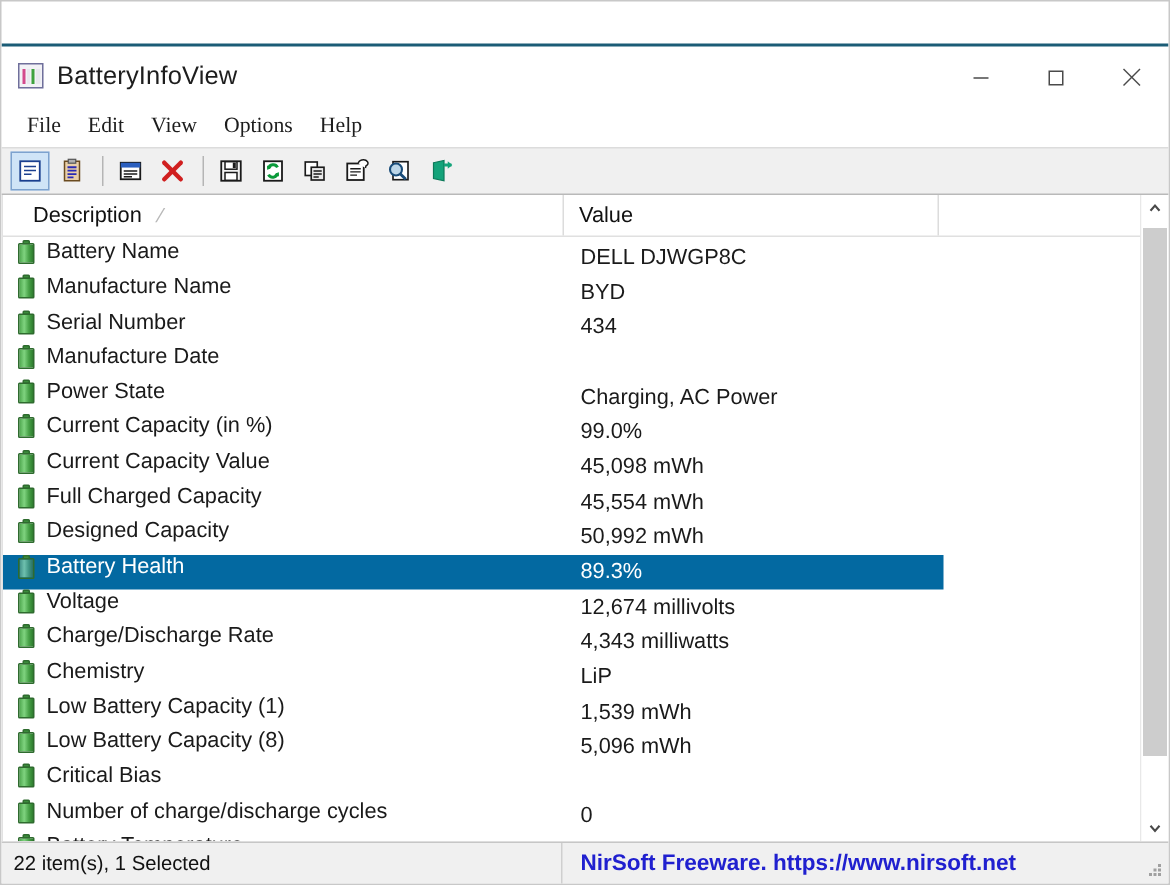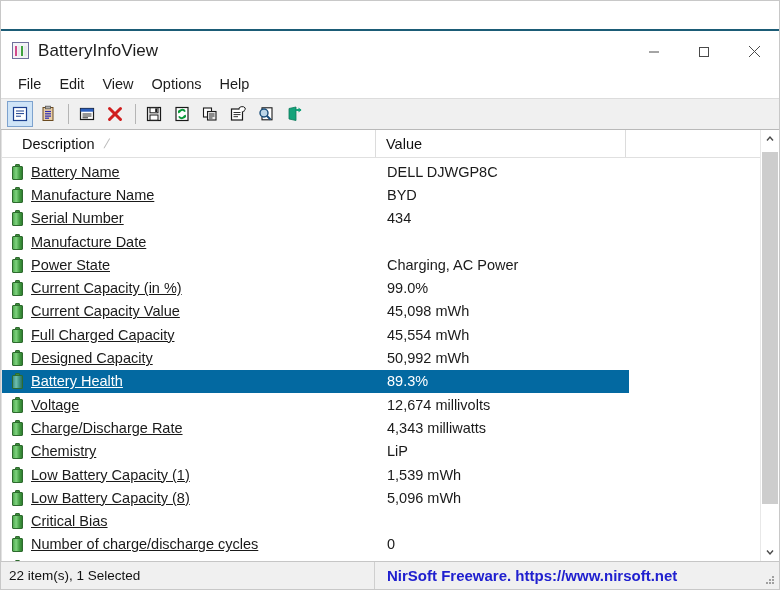--- a/index.html
+++ b/index.html
@@ -88,20 +88,21 @@
   
   .menubar {
     height: 28px;
     min-height: 28px;
     display: flex;
     align-items: center;
     padding-left: 8px;
     background: #ffffff;
     font-size: 14.5px;
     color: #1d1d1d;
+    font-family: Liberation Serif, serif;
   }
   .menu-item {
     padding: 3px 9px;
     cursor: default;
     white-space: nowrap;
   }
 
   
   .toolbar {
     height: 32px;
@@ -201,25 +202,23 @@
     display: flex;
     align-items: center;
     font-size: 14.5px;
     color: #1a1a1a;
     position: relative;
   }
   .row .cell-desc {
     width: 374px;
     box-sizing: border-box;
     display: flex;
-    align-items: center;
     padding-left: 10px;
     gap: 8px;
     height: 100%;
-    text-decoration: underline;
   }
   .row .cell-val {
     width: 253px;
     box-sizing: border-box;
     padding-left: 11px;
     height: 100%;
     display: flex;
     align-items: center;
   }
   .row.selected .cell-desc,

